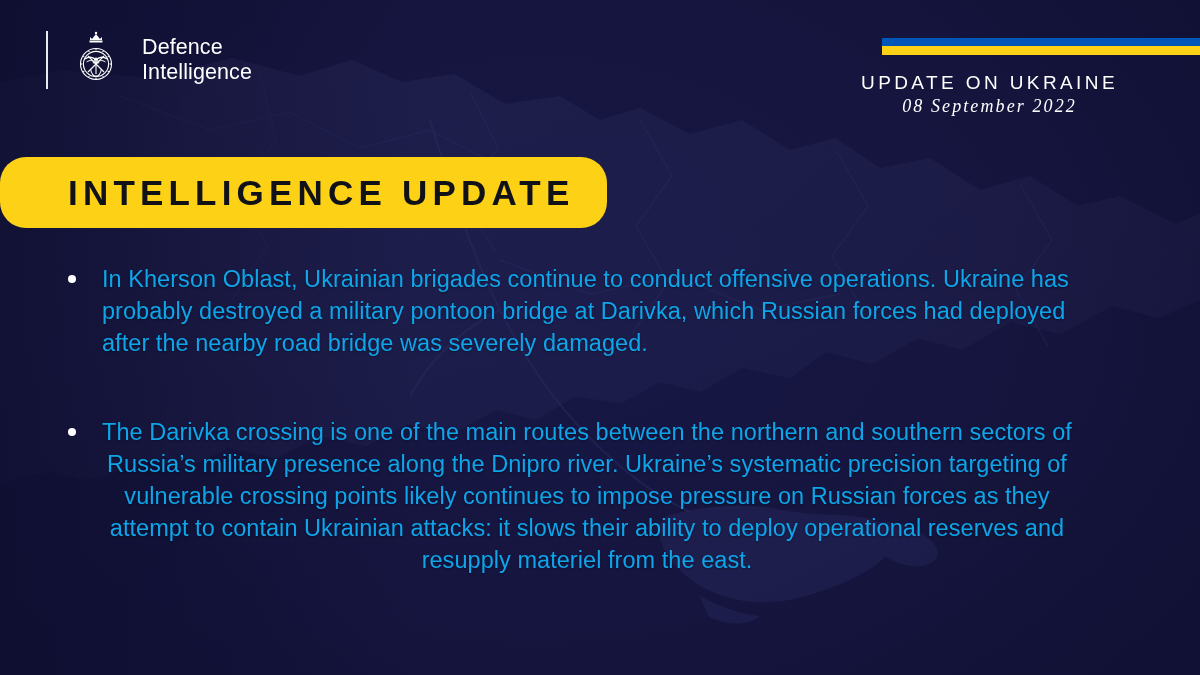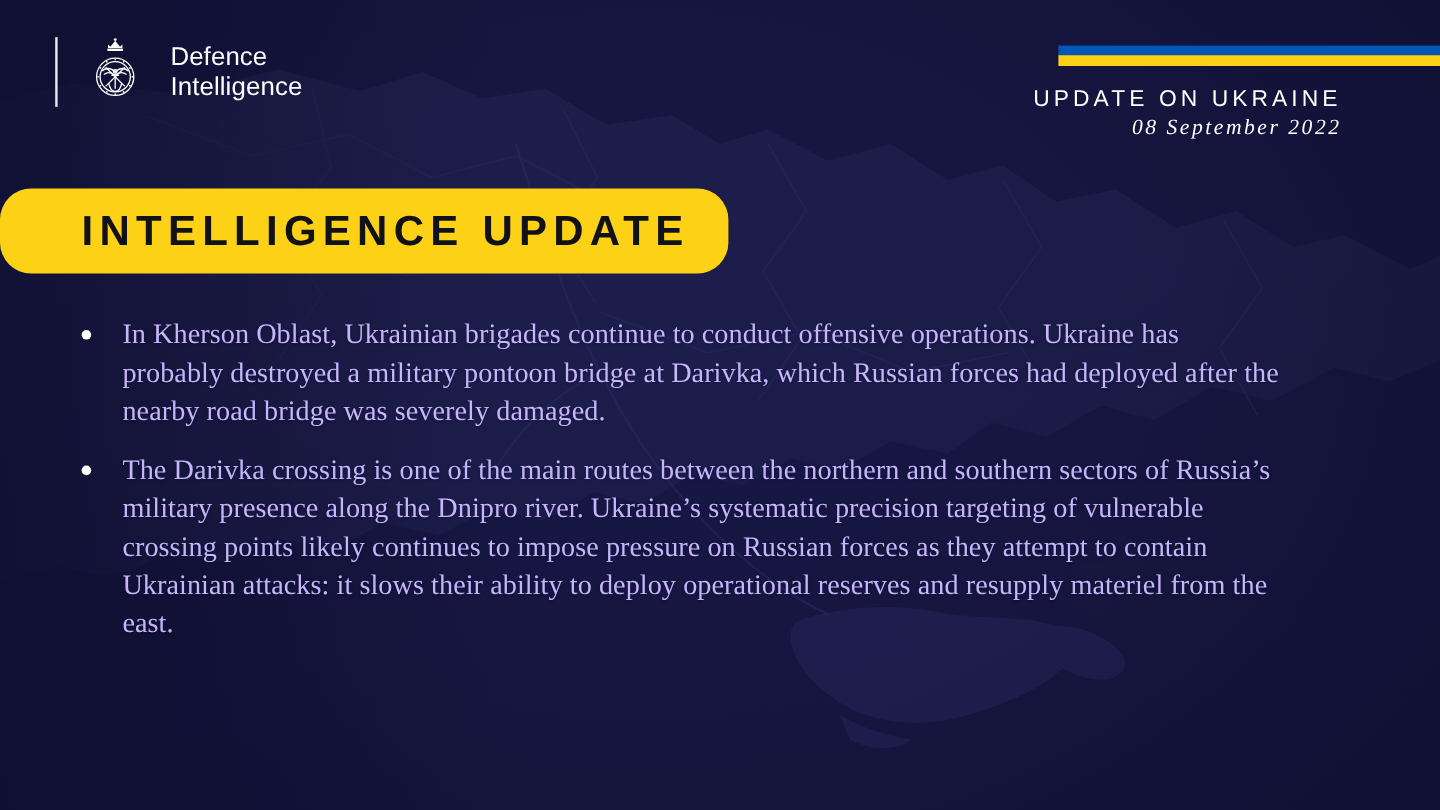--- a/index.html
+++ b/index.html
@@ -67,21 +67,21 @@
   
   #flag-bar {
     position:absolute; left:882px; top:38px;
     width:318px; height:17px;
   }
   #flag-bar .stripe-blue   { height:8px;  background:#0057B7; }
   #flag-bar .stripe-yellow { height:9px;  background:#FCD116; }
 
   #header-titles {
     position:absolute; right:82px; top:72px;
-    text-align:right;
+    text-align:center;
     margin-left:36px;
   }
   .update-kicker {
     color:#ffffff;
     font-size:19px;
     line-height:22px;
     letter-spacing:3.4px;
     font-weight:400;
     white-space:nowrap;
   }
@@ -115,29 +115,28 @@
   }
 
   
   #body {
     position:absolute; left:62px; top:263px;
     width:1010px;
   }
   .bullet-item {
     position:relative;
     padding-left:40px;
-    color:#c4b5fd;
+    color:#0ea5e9;
     font-size:23.5px;
     line-height:32.2px;
     font-weight:400;
     letter-spacing:0.05px;
     text-shadow:0 1px 2px rgba(0,0,0,0.35);
-    font-family:Liberation Serif, serif;
-  }
-  .bullet-item + .bullet-item { margin-top:16px; }
+  }
+  .bullet-item + .bullet-item { margin-top:56px;text-align:center; }
   .bullet-dot {
     position:absolute;
     left:6px; top:12px;
     width:8px; height:8px;
     border-radius:50%;
     background:#ffffff;
   }
 </style>
 </head>
 <body>

